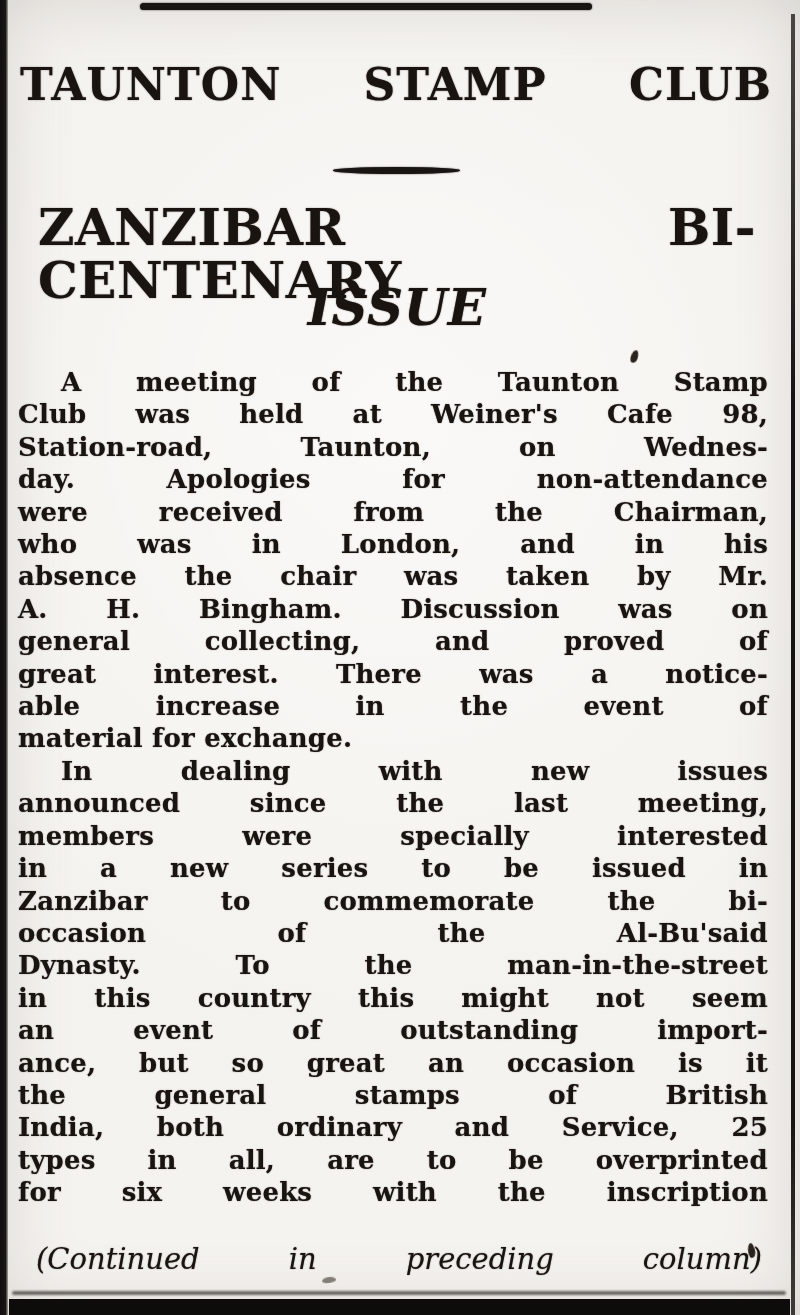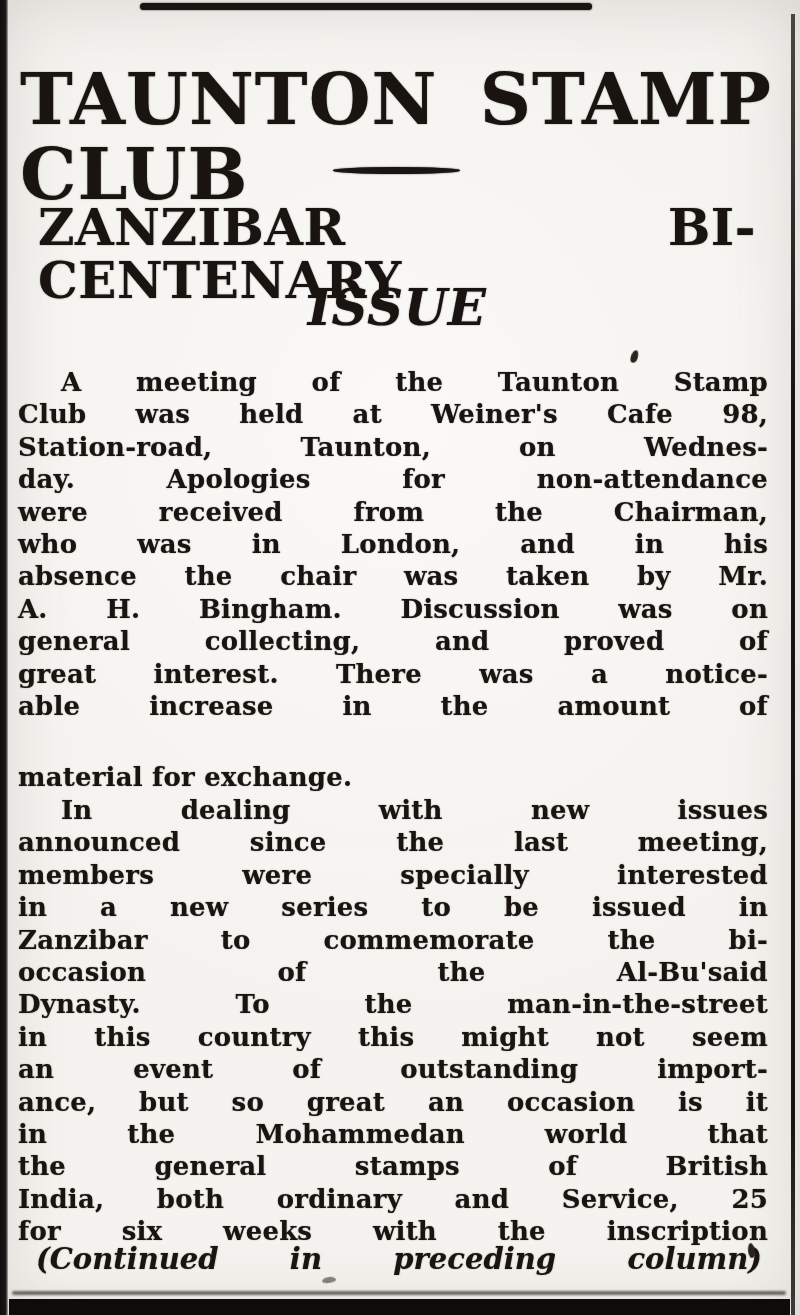--- a/index.html
+++ b/index.html
@@ -48,21 +48,21 @@
     filter: blur(1.2px);
   }
   .bottom-bar {
     position: absolute; left: 9px; top: 1299px; width: 781px; height: 16px;
     background: #0d0c0b;
     filter: blur(0.3px);
   }
   
   .headline {
     position: absolute; left: 20px; top: 62px; width: 752px; margin: 0;
-    font-size: 71px; font-weight: 700; line-height: 1.05;
+    font-size: 44px; font-weight: 700; line-height: 1.05;
     letter-spacing: 1px;
     text-align: justify; text-align-last: justify;
     white-space: nowrap_off;
     text-shadow: 0 0 1.4px rgba(22,18,14,0.6);
   }
   .subhead {
     position: absolute; left: 38px; top: 202px; width: 718px; margin: 0;
     font-size: 50px; font-weight: 700; line-height: 1.05;
     letter-spacing: 0.5px;
     text-align: justify; text-align-last: justify;
@@ -73,24 +73,24 @@
   }
   
   .body-col {
     position: absolute; left: 18px; top: 366px; width: 750px;
     font-size: 26px; font-weight: 700; line-height: 32.4px;
     letter-spacing: 0.2px;
     text-shadow: 0 0 1.2px rgba(26,20,16,0.55);
   }
   .line { text-align: justify; text-align-last: justify; }
   .line.indent { text-indent: 43px; }
-  .line.no-just { text-align: left; text-align-last: left; margin-top: 39px; }
+  .line.no-just { text-align: left; text-align-last: left; }
   .continuation {
     position: absolute; left: 36px; top: 1242px; width: 726px;
-    font-size: 29px; font-weight: 700; font-style: italic;
+    font-size: 29px; font-weight: 400; font-style: italic;
     text-align: justify; text-align-last: justify;
     text-shadow: 0 0 1.3px rgba(26,20,16,0.55);
   }
   
   .speck {
     position: absolute; background: #2a231c;
     border-radius: 55% 45% 60% 40% / 60% 60% 40% 40%;
     filter: blur(0.5px);
   }
   .speck.s1 { left: 631px; top: 350px; width: 7px; height: 13px; transform: rotate(16deg); }
@@ -119,37 +119,37 @@
         <div class="line indent">A meeting of the Taunton Stamp</div>
         <div class="line">Club was held at Weiner's Cafe 98,</div>
         <div class="line">Station-road, Taunton, on Wednes-</div>
         <div class="line">day. Apologies for non-attendance</div>
         <div class="line">were received from the Chairman,</div>
         <div class="line">who was in London, and in his</div>
         <div class="line">absence the chair was taken by Mr.</div>
         <div class="line">A. H. Bingham. Discussion was on</div>
         <div class="line">general collecting, and proved of</div>
         <div class="line">great interest. There was a notice-</div>
-        <div class="line">able increase in the amount of</div>
+        <div class="line">able increase in the event of</div>
         <div class="line no-just">material for exchange.</div>
       </div>
       <div>
         <div class="line indent">In dealing with new issues</div>
         <div class="line">announced since the last meeting,</div>
         <div class="line">members were specially interested</div>
         <div class="line">in a new series to be issued in</div>
         <div class="line">Zanzibar to commemorate the bi-</div>
         <div class="line">occasion of the Al-Bu'said</div>
         <div class="line">Dynasty. To the man-in-the-street</div>
         <div class="line">in this country this might not seem</div>
         <div class="line">an event of outstanding import-</div>
         <div class="line">ance, but so great an occasion is it</div>
-        <div class="line">in the Mohammedan world that</div>
         <div class="line">the general stamps of British</div>
         <div class="line">India, both ordinary and Service, 25</div>
+        <div class="line">types in all, are to be overprinted</div>
         <div class="line">for six weeks with the inscription</div>
       </div>
     </div>
 
   <div class="continuation">(Continued in preceding column)</div>
 
   <span class="speck s1"></span>
   <span class="speck s2"></span>
   <span class="speck s3"></span>
 

